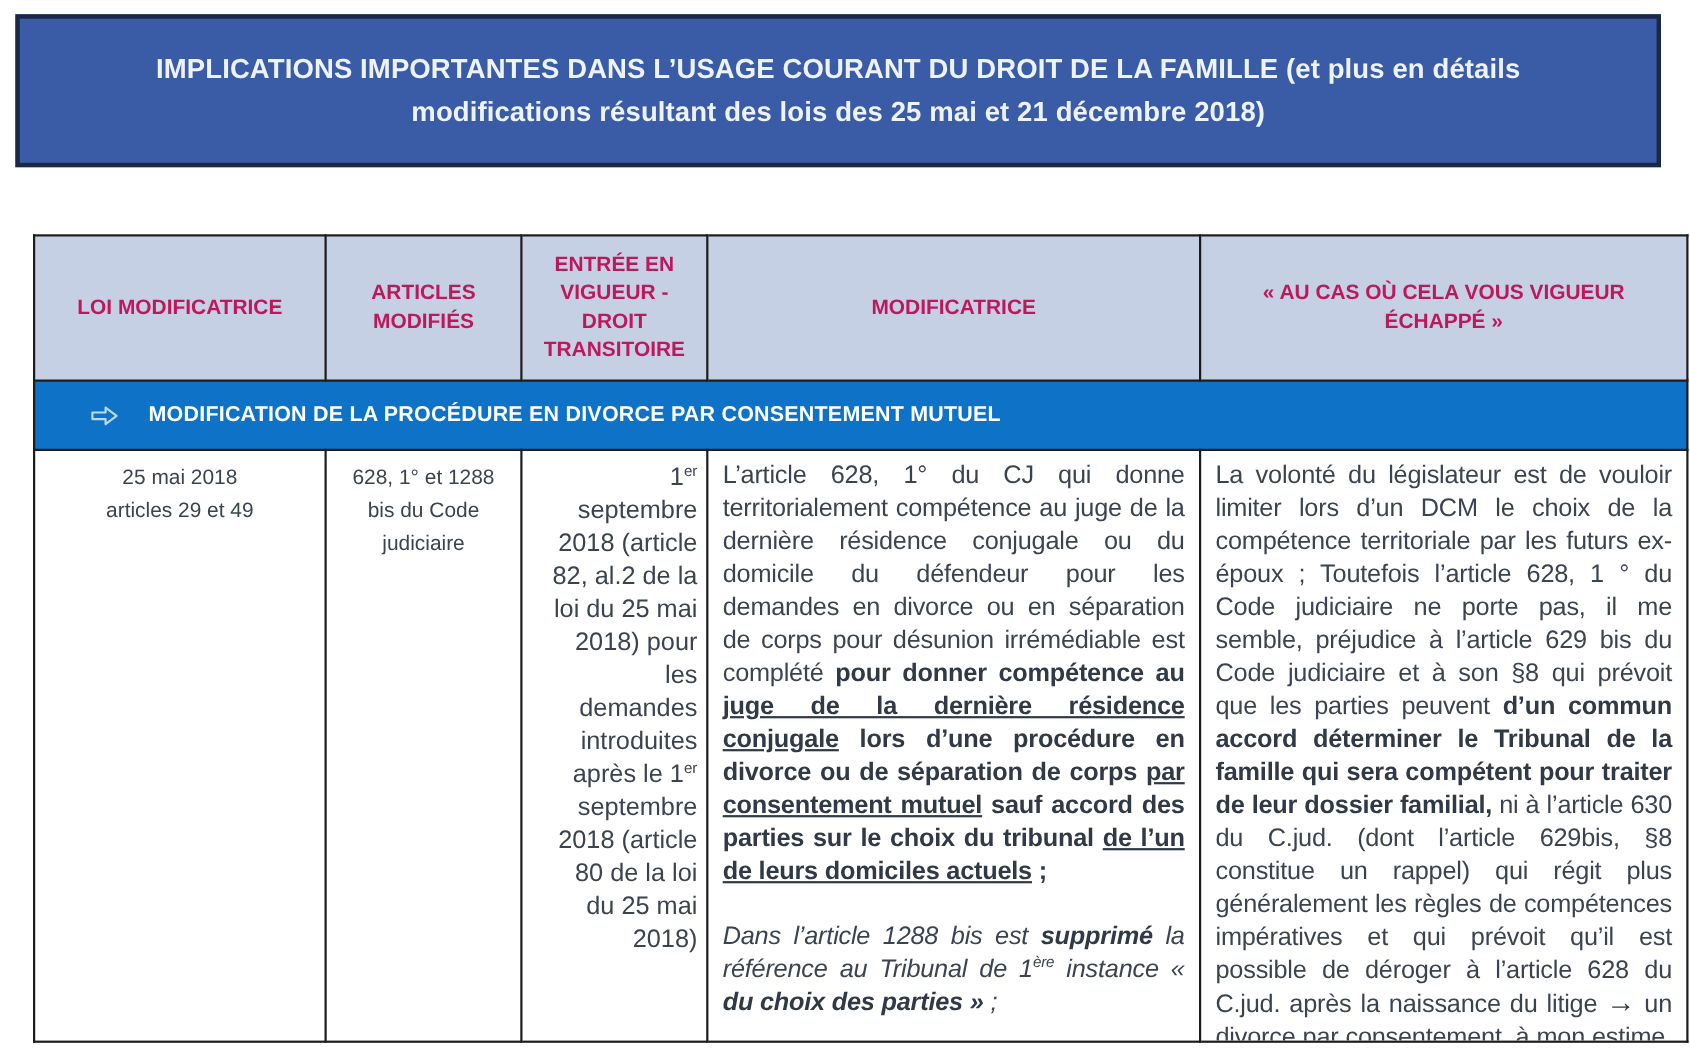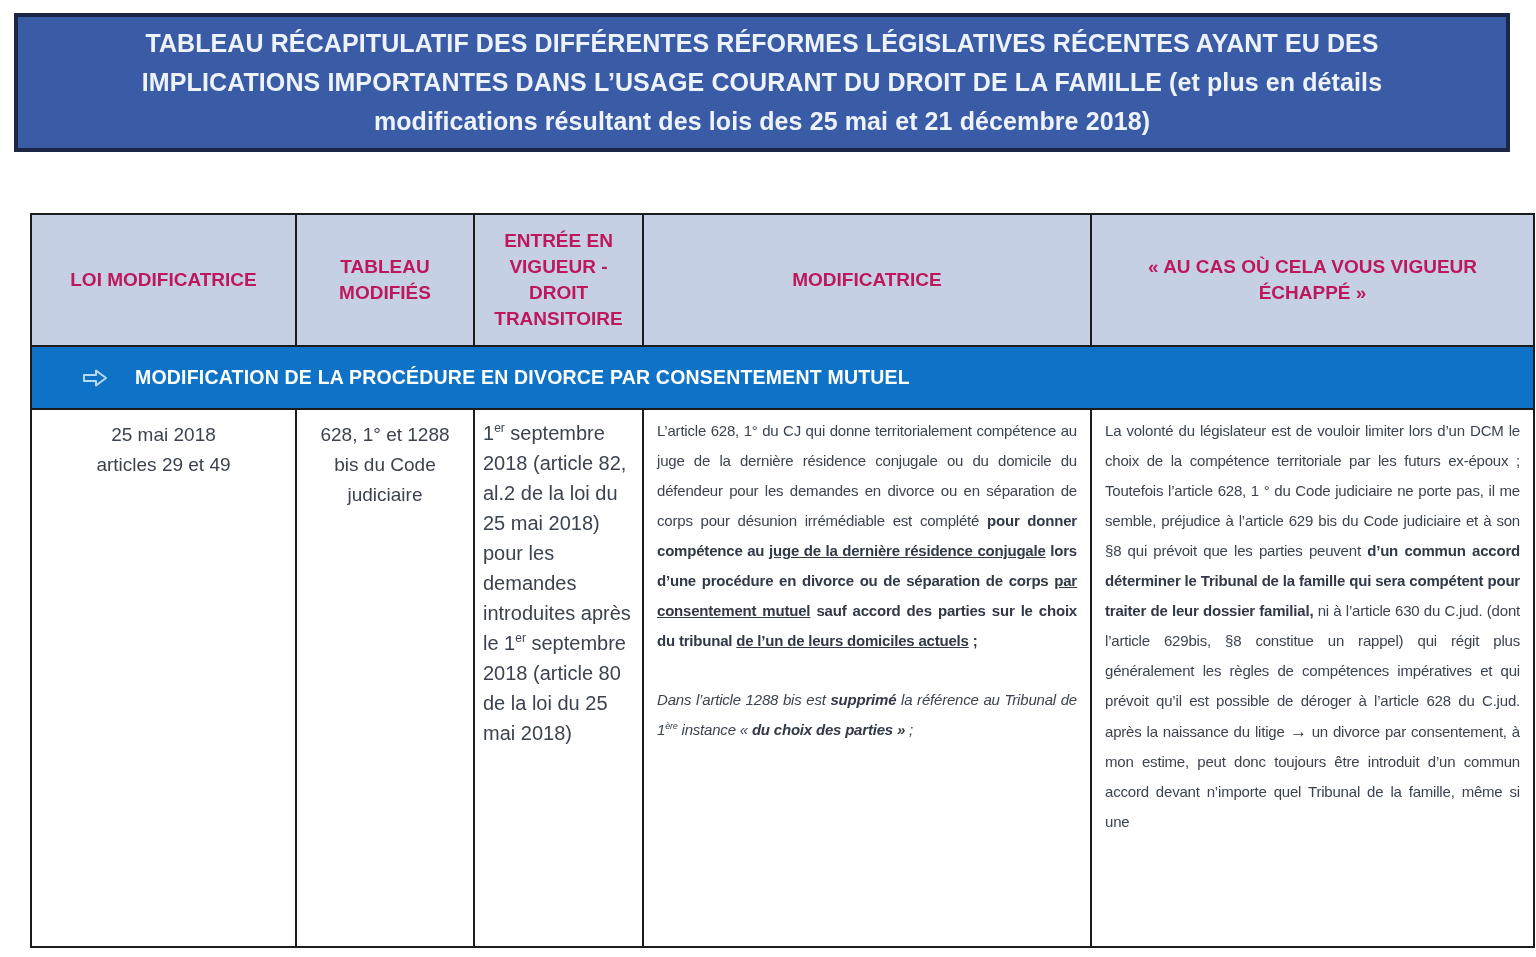--- a/index.html
+++ b/index.html
@@ -75,61 +75,60 @@
     box-sizing:border-box;
     color:#3c4350;
   }
   .cell-center{
     text-align:center;
     font-size:19px;
     line-height:30px;
     padding:10px 10px 0 10px;
   }
   .cell-rich-center{
-    text-align:left;
-    font-size:20px;
+    text-align:right;
+    font-size:23px;
     line-height:30px;
-    padding:8px 8px 0 8px;
+    padding:8px 8px 0 21px;
   }
   .cell-just{
     text-align:justify;
-    font-size:15px;
+    font-size:23px;
     line-height:30px;
     letter-spacing:-0.2px;
     padding:6px 13px 0 13px;
   }
   .clip p{margin:0;}
   .clip p + p{margin-top:29px;font-style:italic;}
   .b{font-weight:700;color:#313947;}
   .u{text-decoration:underline;}
   sup{font-size:0.6em;line-height:0;}
   .arrow-glyph{font-weight:700;font-size:1.15em;}
   .arrow-svg{flex:0 0 auto;display:block;}
 </style>
 </head>
 <body>
 
 <div class="banner">
-  <div class="banner-line">TABLEAU RÉCAPITULATIF DES DIFFÉRENTES RÉFORMES LÉGISLATIVES RÉCENTES AYANT EU DES</div>
   <div class="banner-line">IMPLICATIONS IMPORTANTES DANS L’USAGE COURANT DU DROIT DE LA FAMILLE  (et plus en détails</div>
   <div class="banner-line">modifications résultant des lois des 25 mai et 21 décembre 2018)</div>
 </div>
 
 <table class="law">
   <colgroup>
     <col style="width:265px">
     <col style="width:178px">
     <col style="width:169px">
     <col style="width:448px">
     <col style="width:443px">
   </colgroup>
   <tbody>
       <tr class="hdr">
     <th>LOI MODIFICATRICE</th>
-    <th>TABLEAU MODIFIÉS</th>
+    <th>ARTICLES MODIFIÉS</th>
     <th>ENTRÉE EN VIGUEUR - DROIT TRANSITOIRE</th>
     <th>MODIFICATRICE</th>
     <th>« AU CAS OÙ CELA VOUS VIGUEUR ÉCHAPPÉ »</th>
   </tr>
   <tr class="sect">
     <td colspan="5">
       <div class="sect-inner">
         <svg class="arrow-svg" width="28" height="20" viewBox="0 0 28 20">
           <polygon points="3,7 15,7 15,2.5 25,10 15,17.5 15,13 3,13" fill="none" stroke="#b9d9f2" stroke-width="2" stroke-linejoin="round"></polygon>
         </svg>

